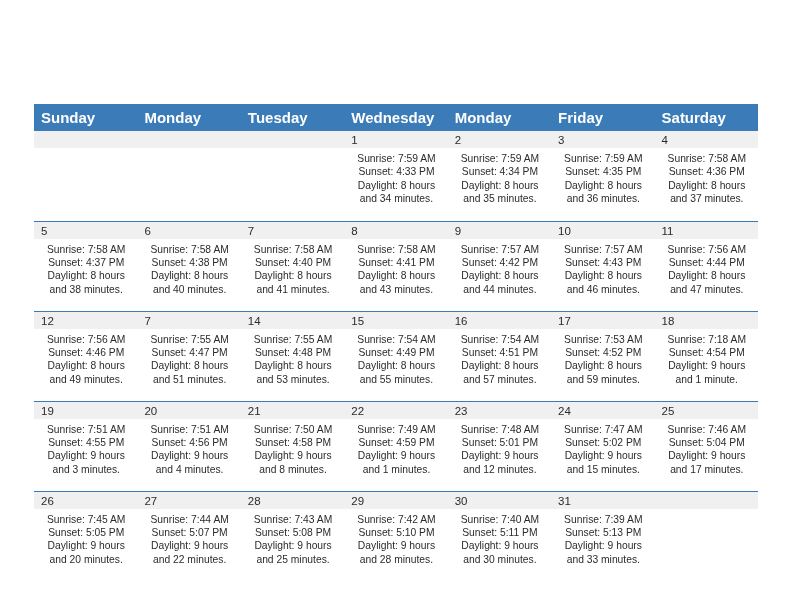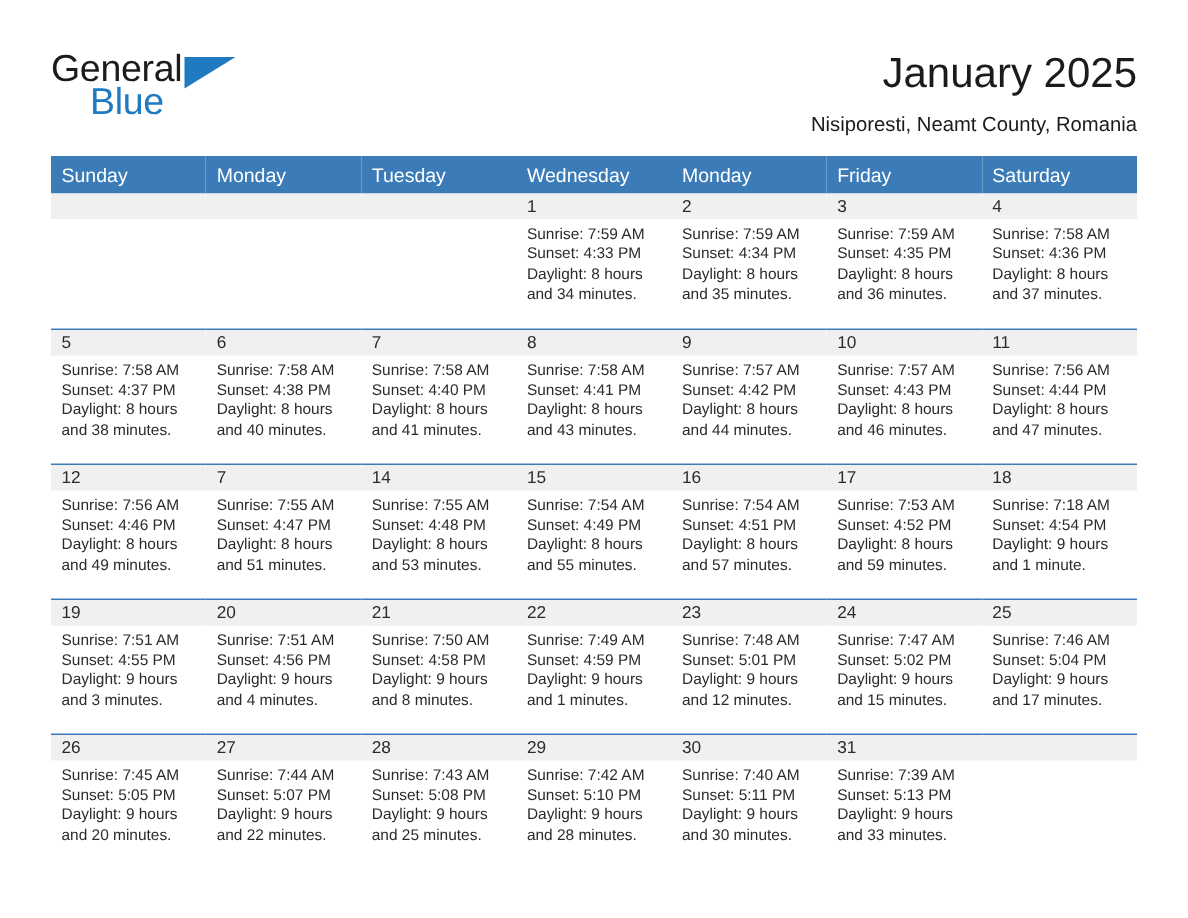--- a/index.html
+++ b/index.html
@@ -76,22 +76,22 @@
   .calendar {
     position: absolute;
     left: 34px; top: 104px;
     width: 724px;
     border-collapse: collapse;
     table-layout: fixed;
   }
   .calendar th {
     background: #3b7cb8;
     color: #ffffff;
-    font-size: 13px;
-    font-weight: normal;
+    font-size: 15px;
+    font-weight: bold;
     text-align: left;
     padding: 5px 0 5px 7px;
     height: 21px;
     border: none;
   }
   .calendar td {
     vertical-align: top;
     padding: 0;
     border: none;
     border-top: 1.6px solid #3b7cb8;
@@ -108,42 +108,29 @@
     color: #2b2b2b;
     line-height: 16px;
   }
   .daynum.empty { color: transparent; }
 
   .info {
     padding: 4px 6px 0 7px;
     font-size: 10.3px;
     color: #2b2b2b;
     line-height: 13.4px;
+    text-align: center;
   }
   .info div { white-space: nowrap; }
 </style>
 </head>
 <body>
 
 <div class="page">
 
-  <div class="topbar">
-
-    <div class="logo">
-      <span class="logo-general">General</span>
-      <span class="logo-flag"></span>
-      <span class="logo-blue">Blue</span>
-    </div>
-
-    <div class="titles">
-      <div class="cal-title">January 2025</div>
-      <div class="cal-subtitle">Nisiporesti, Neamt County, Romania</div>
-    </div>
-
-  </div>
 
   <table class="calendar">
     <thead>
       <tr id="hdr-row">
           <th>Sunday</th>
           <th>Monday</th>
           <th>Tuesday</th>
           <th>Wednesday</th>
           <th>Monday</th>
           <th>Friday</th>

